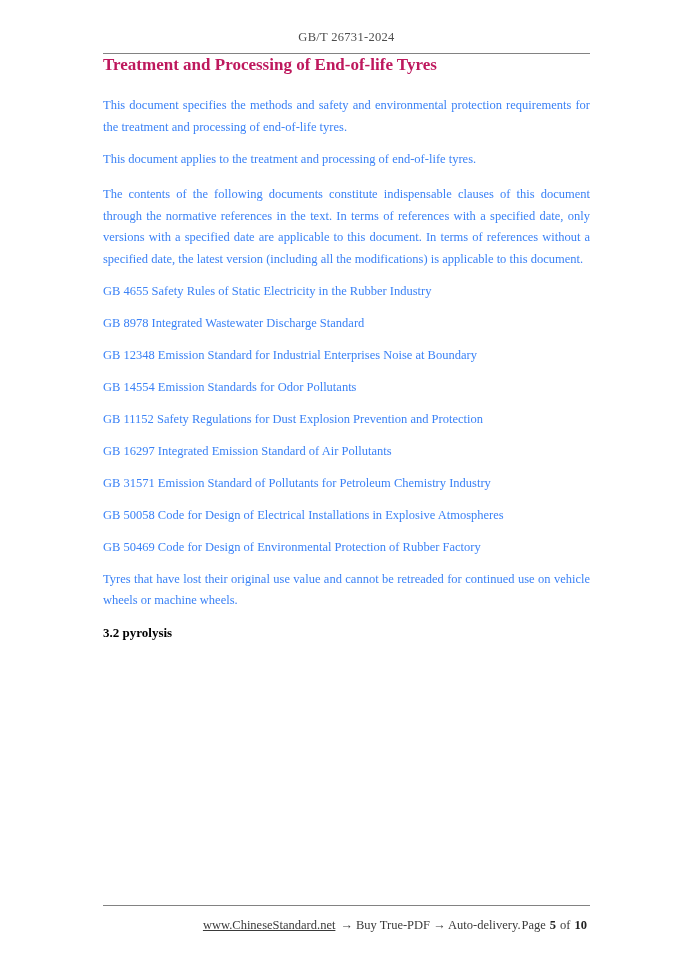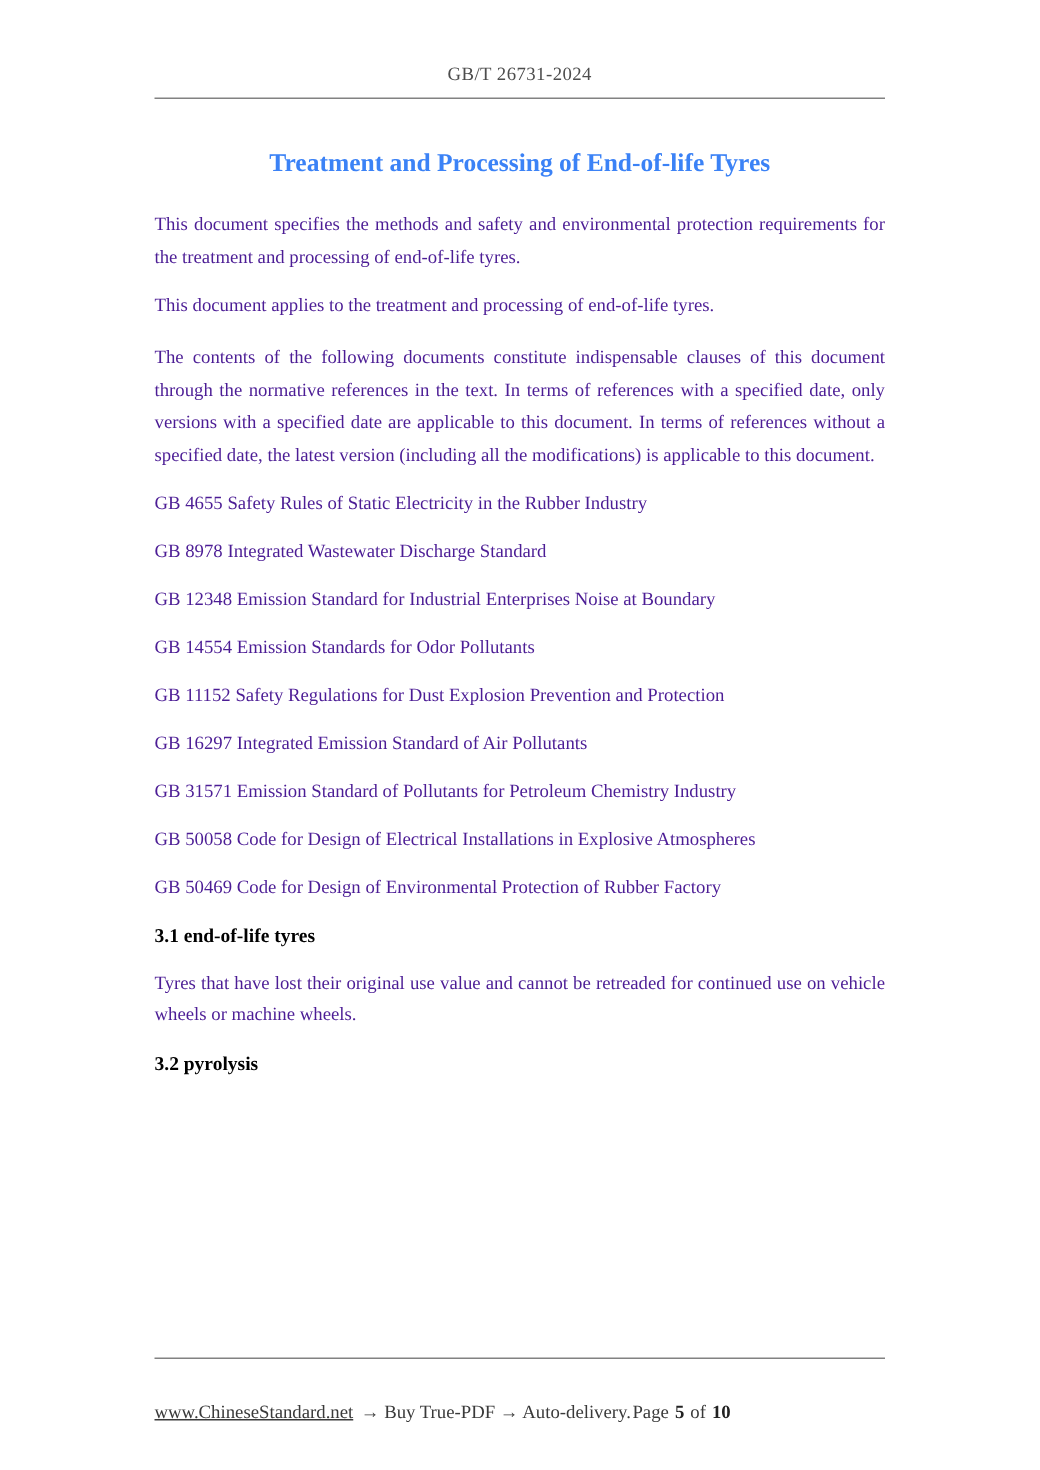--- a/index.html
+++ b/index.html
@@ -10,74 +10,72 @@
   }
   .page {
     position: relative;
     width: 693px;
     height: 980px;
     background: #ffffff;
     overflow: hidden;
   }
   .page-header {
     margin: 0 103px;
-    padding: 42px 0 8px 0;
+    padding: 30px 0 8px 0;
     border-bottom: 1px solid #828282;
     text-align: center;
     font-size: 12.5px;
     color: #4d4d4d;
     letter-spacing: 0.3px;
   }
   .content {
     margin: 0 103px;
     color: #000000;
   }
   .doc-title {
-    margin-top: 32px;
     font-size: 17px;
     font-weight: bold;
-    text-align: center;
     line-height: 22px;
-    color: #3b82f6;
+    color: #be185d;
   }
   .section-heading {
     font-size: 17.5px;
     font-weight: bold;
     line-height: 24px;
     color: #000000;
   }
   .section-heading.s1 { margin-top: 29px; }
   .section-heading.s2 { margin-top: 5px; }
   .section-heading.s3 { margin-top: 3px; }
   p.body-text {
     font-size: 12.5px;
     line-height: 21.5px;
     text-align: justify;
     margin-bottom: 10.5px;
-    color: #4c1d95;
+    color: #3b82f6;
   }
   p.first-after-h1 { margin-top: 19px; }
   p.intro-normative { margin-top: 14px; }
   p.intro-terms { margin-top: 18px; }
   .term-heading {
     font-size: 13px;
     font-weight: bold;
     line-height: 21.5px;
     margin-bottom: 10.5px;
     color: #000000;
   }
   .page-footer {
     position: absolute;
     left: 103px;
     right: 103px;
     top: 905px;
     border-top: 1px solid #828282;
-    padding-top: 28px;
+    padding-top: 12px;
     display: flex;
-    justify-content: flex-start;
+    justify-content: flex-end;
     align-items: baseline;
     font-size: 12.5px;
     color: #3a3a3a;
   }
   .footer-left { white-space: nowrap; }
   .footer-site {
     text-decoration: underline;
     color: #3a3a3a;
     cursor: pointer;
   }
@@ -110,21 +108,20 @@
     <p class="body-text">GB 4655 Safety Rules of Static Electricity in the Rubber Industry</p>
     <p class="body-text">GB 8978 Integrated Wastewater Discharge Standard</p>
     <p class="body-text">GB 12348 Emission Standard for Industrial Enterprises Noise at Boundary</p>
     <p class="body-text">GB 14554 Emission Standards for Odor Pollutants</p>
     <p class="body-text">GB 11152 Safety Regulations for Dust Explosion Prevention and Protection</p>
     <p class="body-text">GB 16297 Integrated Emission Standard of Air Pollutants</p>
     <p class="body-text">GB 31571 Emission Standard of Pollutants for Petroleum Chemistry Industry</p>
     <p class="body-text">GB 50058 Code for Design of Electrical Installations in Explosive Atmospheres</p>
     <p class="body-text">GB 50469 Code for Design of Environmental Protection of Rubber Factory</p>
 
-    <div class="term-heading">3.1 end-of-life tyres</div>
     <p class="body-text">Tyres that have lost their original use value and cannot be retreaded for continued use on vehicle wheels or machine wheels.</p>
     <div class="term-heading">3.2 pyrolysis</div>
 
   </div>
 
   <div class="page-footer">
     <div class="footer-left">
       <span class="footer-site">www.ChineseStandard.net</span><span class="footer-tagline">→ Buy True-PDF → Auto-delivery.</span>
     </div>
     <div class="page-indicator">

